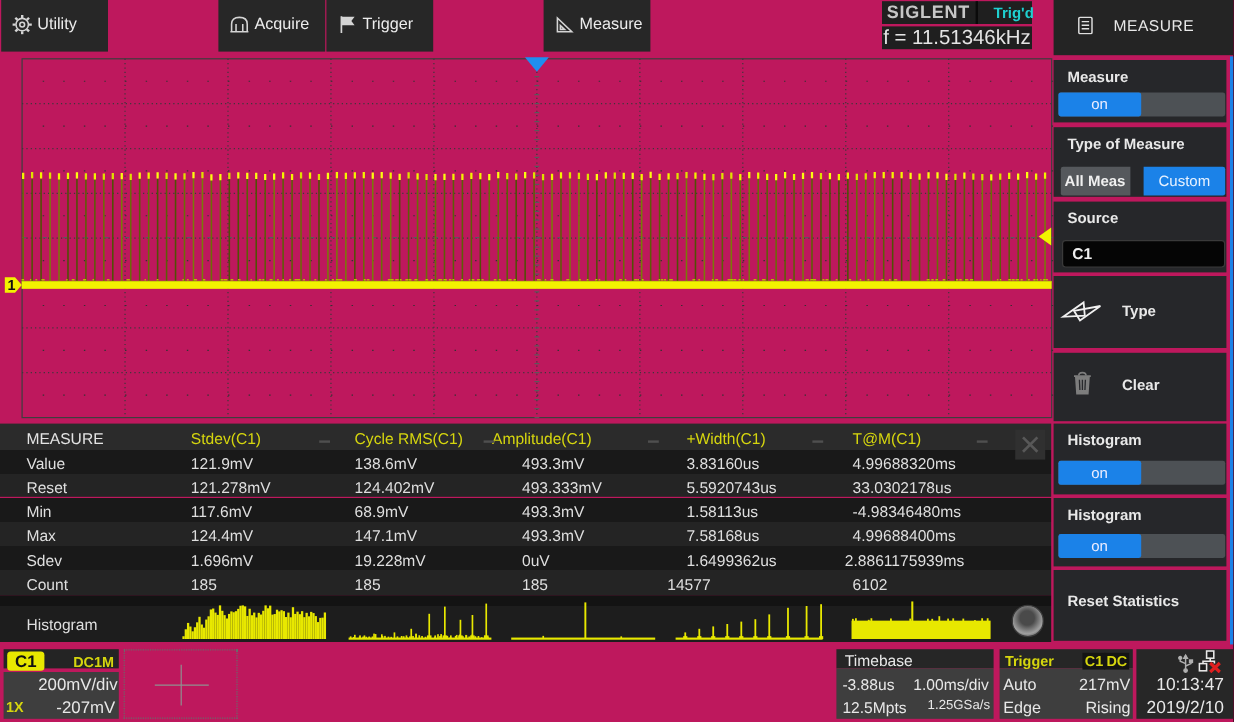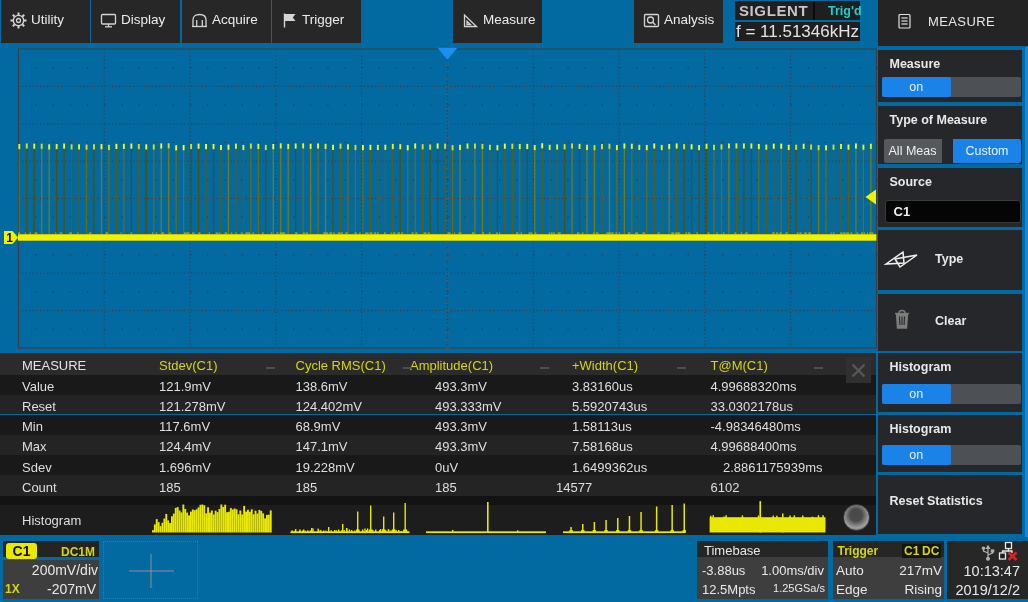--- a/index.html
+++ b/index.html
@@ -1,16 +1,16 @@
 <!DOCTYPE html>
 <html><head><meta charset="utf-8">
 <style>
 * { margin:0; padding:0; box-sizing:border-box; }
 html,body { background:#000; }
-#screen { position:relative; width:1028px; height:602px; background:#0369a1; overflow:hidden;
+#screen { position:relative; width:1028px; height:602px; background:#be185d; overflow:hidden;
   font-family:"Liberation Sans", sans-serif;padding-left:45px; }
 .mi { position:absolute; top:0; width:89.2px; height:43px; background:#272727; }
 .mic { position:absolute; left:9px; top:12px; }
 .mtx { position:absolute; left:30px; top:12px; font-size:13.5px; color:#ececec; }
 .trow { position:absolute; left:0; width:876px; }
 .tl { position:absolute; left:22px; top:4.5px; font-size:13px; color:#dfdfdf; }
 .td { position:absolute; top:4.5px; font-size:13px; color:#dfdfdf; }
 .ylw { color:#d6d60e; }
 .ylwb { color:#d6d60e; font-weight:bold; font-size:12px; }
 .slab { position:absolute; left:889.5px; font-size:12.5px; font-weight:bold; color:#e8e8e8; }
@@ -33,30 +33,20 @@
             <line x1="0.5" y1="8.5" x2="3" y2="8.5"></line>
             <line x1="14" y1="8.5" x2="16.5" y2="8.5"></line>
             <line x1="2.8" y1="2.8" x2="4.6" y2="4.6"></line>
             <line x1="12.4" y1="12.4" x2="14.2" y2="14.2"></line>
             <line x1="2.8" y1="14.2" x2="4.6" y2="12.4"></line>
             <line x1="12.4" y1="4.6" x2="14.2" y2="2.8"></line>
           </g>
         </svg></span>
       <span class="mtx">Utility</span>
     </div>
-    <div class="mi" style="left:91px">
-      <span class="mic"><svg width="17" height="17" viewBox="0 0 17 17">
-          <g stroke="#d4d4d4" fill="none" stroke-width="1.3">
-            <rect x="1.5" y="2.5" width="14" height="9.5" rx="1"></rect>
-            <line x1="8.5" y1="12" x2="8.5" y2="14.5"></line>
-            <line x1="5" y1="14.8" x2="12" y2="14.8"></line>
-          </g>
-        </svg></span>
-      <span class="mtx">Display</span>
-    </div>
     <div class="mi" style="left:182px">
       <span class="mic"><svg width="17" height="17" viewBox="0 0 17 17">
           <g stroke="#d4d4d4" fill="none" stroke-width="1.3">
             <path d="M2 14.5 V8 Q2 2.5 8.5 2.5 Q15 2.5 15 8 V14.5"></path>
             <path d="M5.7 14.5 V8"></path>
             <path d="M11.3 14.5 V8"></path>
             <path d="M1 14.5 H16"></path>
           </g>
         </svg></span>
       <span class="mtx">Acquire</span>
@@ -69,30 +59,20 @@
       <span class="mtx">Trigger</span>
     </div>
     <div class="mi" style="left:453px">
       <span class="mic"><svg width="17" height="17" viewBox="0 0 17 17">
           <g stroke="#d4d4d4" fill="none" stroke-width="1.3">
             <path d="M2.5 14.5 L2.5 3 L14.5 14.5 Z"></path>
             <path d="M5 12.5 L8.5 12.5 L5 9.2 Z"></path>
           </g>
         </svg></span>
       <span class="mtx">Measure</span>
-    </div>
-    <div class="mi" style="left:634px">
-      <span class="mic"><svg width="17" height="17" viewBox="0 0 17 17">
-          <g stroke="#d4d4d4" fill="none" stroke-width="1.3">
-            <rect x="1.5" y="2.5" width="14" height="12" rx="1"></rect>
-            <circle cx="7.5" cy="8" r="3"></circle>
-            <line x1="9.7" y1="10.2" x2="12.5" y2="13"></line>
-          </g>
-        </svg></span>
-      <span class="mtx">Analysis</span>
     </div>
 <div style="position:absolute;left:735px;top:1px;width:125px;height:18.5px;background:#1f1f1f"></div>
 <div style="position:absolute;left:813px;top:1px;width:2px;height:18.5px;background:#0a0a0a"></div>
 <span style="position:absolute;left:739px;top:2px;font-size:15px;font-weight:bold;letter-spacing:0.6px;color:#c6c6c6">SIGLENT</span>
 <span style="position:absolute;left:828px;top:4px;font-size:12.5px;font-weight:bold;color:#1fd0d0">Trig'd</span>
 <div style="position:absolute;left:735px;top:21.5px;width:125px;height:19.5px;background:#1f1f1f;text-align:center;font-size:17px;color:#e4e4e4;line-height:19px">f = 11.51346kHz</div>
 <svg width="878" height="307" viewBox="0 0 878 307" style="position:absolute;left:0;top:46px">
       <rect x="18.4" y="3.0" width="858.0" height="299.0" fill="none" stroke="#3e3e3e" stroke-width="1"></rect>
       <line x1="104.2" y1="3.0" x2="104.2" y2="302.0" stroke="#3a3a3a" stroke-width="1" stroke-dasharray="1 2.6"></line>
       <line x1="190.0" y1="3.0" x2="190.0" y2="302.0" stroke="#3a3a3a" stroke-width="1" stroke-dasharray="1 2.6"></line>
@@ -402,21 +382,21 @@
       <span class="td" style="left:435px">493.3mV</span>
       <span class="td" style="left:572px">7.58168us</span>
       <span class="td" style="left:710.5px">4.99688400ms</span>
     </div>
     <div class="trow" style="top:455.1px;height:20.3px;background:#191919">
       <span class="tl">Sdev</span>
       <span class="td" style="left:159px">1.696mV</span>
       <span class="td" style="left:295.5px">19.228mV</span>
       <span class="td" style="left:435px">0uV</span>
       <span class="td" style="left:572px">1.6499362us</span>
-      <span class="td" style="left:723px">2.8861175939ms</span>
+      <span class="td" style="left:704px">2.8861175939ms</span>
     </div>
     <div class="trow" style="top:475.4px;height:20.2px;background:#242424">
       <span class="tl">Count</span>
       <span class="td" style="left:159px">185</span>
       <span class="td" style="left:295.5px">185</span>
       <span class="td" style="left:435px">185</span>
       <span class="td" style="left:556px">14577</span>
       <span class="td" style="left:710.5px">6102</span>
     </div>
     <div class="trow" style="top:495.6px;height:9.5px;background:#131313"></div>
@@ -612,21 +592,21 @@
       </svg>
       <span style="position:absolute;left:50px;top:14px;font-size:13px;letter-spacing:0.4px;color:#e8e8e8">MEASURE</span>
     </div>
     <div style="position:absolute;left:878px;width:144px;background:#26272a;top:49.8px;height:52.5px"></div>
     <span class="slab" style="top:57px">Measure</span>
     <div style="position:absolute;left:881.5px;top:77px;width:139px;height:20px;background:#4d5155;border-radius:2px">
       <div style="position:absolute;left:0;top:0;width:69.5px;height:20px;background:#1b82e8;border-radius:2px;text-align:center;font-size:12.5px;line-height:20px;color:#eef;">on</div>
     </div>
     <div style="position:absolute;left:878px;width:144px;background:#26272a;top:105.6px;height:58.8px"></div>
     <span class="slab" style="top:112.5px">Type of Measure</span>
-    <div style="position:absolute;left:883.5px;top:139px;width:58px;height:24px;background:#55585c;border-radius:2px 0 0 2px;text-align:center;font-size:12.5px;font-weight:normal;line-height:24px;color:#f0f0f0">All Meas</div>
+    <div style="position:absolute;left:883.5px;top:139px;width:58px;height:24px;background:#55585c;border-radius:2px 0 0 2px;text-align:center;font-size:12.5px;font-weight:bold;line-height:24px;color:#f0f0f0">All Meas</div>
     <div style="position:absolute;left:953.4px;top:139px;width:67.2px;height:24px;background:#1b82e8;border-radius:0 2px 2px 0;text-align:center;font-size:12.5px;line-height:24px;color:#e8f2ff">Custom</div>
     <div style="position:absolute;left:878px;width:144px;background:#26272a;top:167.9px;height:58.8px"></div>
     <span class="slab" style="top:174.5px">Source</span>
     <div style="position:absolute;left:884.5px;top:200px;width:136px;height:23px;background:#050505;border:1px solid #3a3a3a;border-radius:3px;font-size:13px;font-weight:bold;line-height:22px;color:#f0f0f0;padding-left:8px;box-sizing:border-box">C1</div>
     <div style="position:absolute;left:878px;width:144px;background:#26272a;top:230.2px;height:60.3px"></div>
     <svg width="38" height="24" viewBox="0 0 38 24" style="position:absolute;left:883px;top:246px">
       <g stroke="#f0f0f0" fill="none" stroke-width="1.5">
         <path d="M3 18 L20 6 L21 17 Z"></path>
         <path d="M12 13 L34 9 L17 21 Z"></path>
       </g>
@@ -706,13 +686,13 @@
         <rect x="1.5" y="12" width="6" height="6" fill="#1d1d1d"></rect>
         <path d="M10.5 7.5 V10 H4.5 V12"></path>
         <path d="M10.5 10 H14 V12"></path>
       </g>
       <g stroke="#e02020" stroke-width="2.6">
         <line x1="10.5" y1="11.5" x2="18.5" y2="19"></line>
         <line x1="18.5" y1="11.5" x2="10.5" y2="19"></line>
       </g>
     </svg>
     <span class="bt btr" style="left:950px;top:562.5px;width:70px;font-size:14.5px">10:13:47</span>
-    <span class="bt btr" style="left:950px;top:581.5px;width:70px;font-size:14.5px">2019/12/2</span>
+    <span class="bt btr" style="left:950px;top:581.5px;width:70px;font-size:14.5px">2019/2/10</span>
 </div>
 </body></html>

